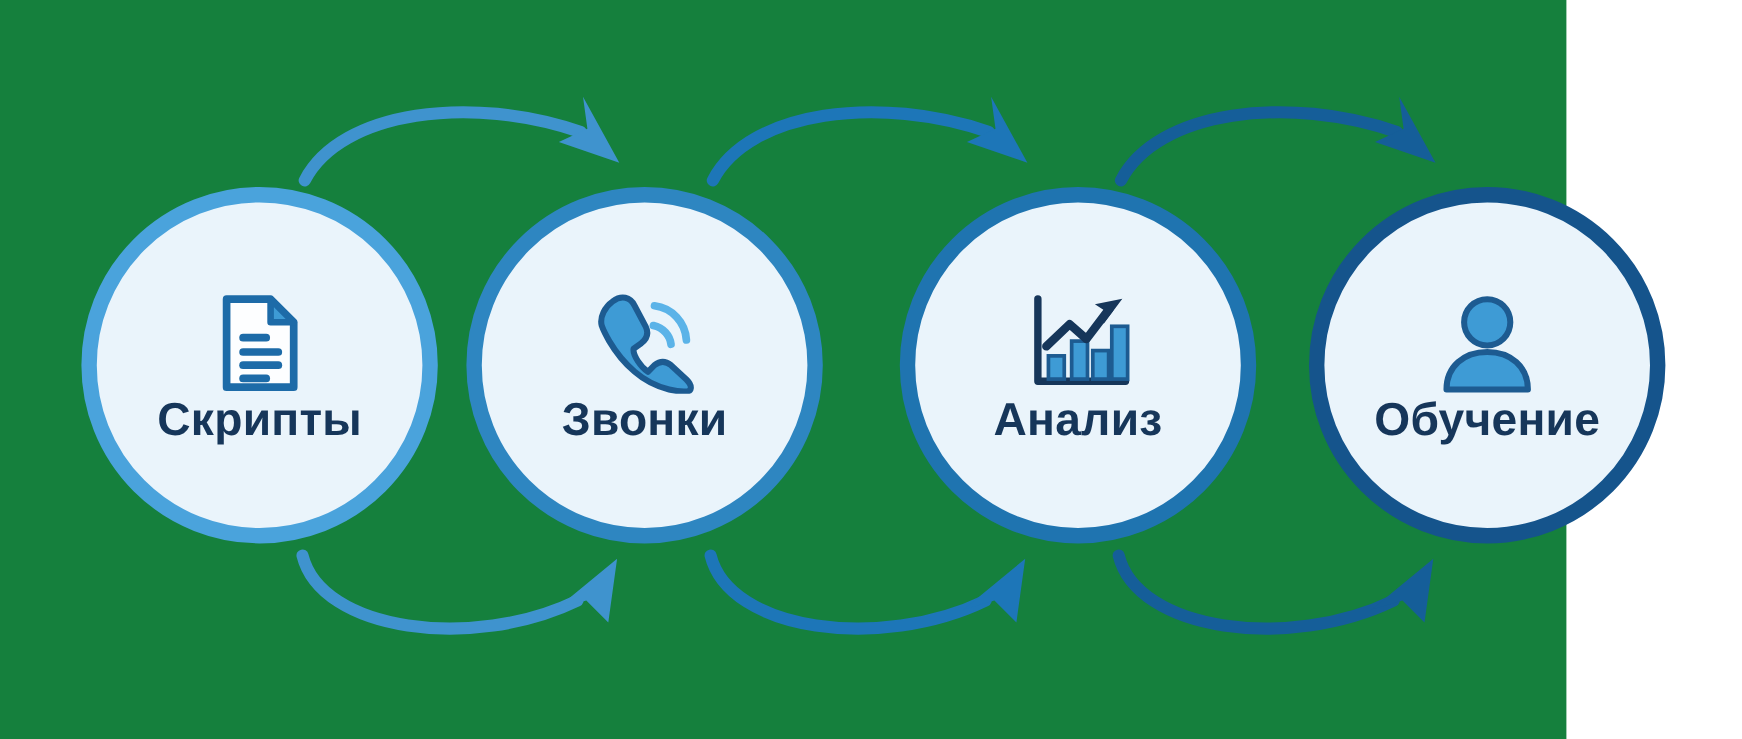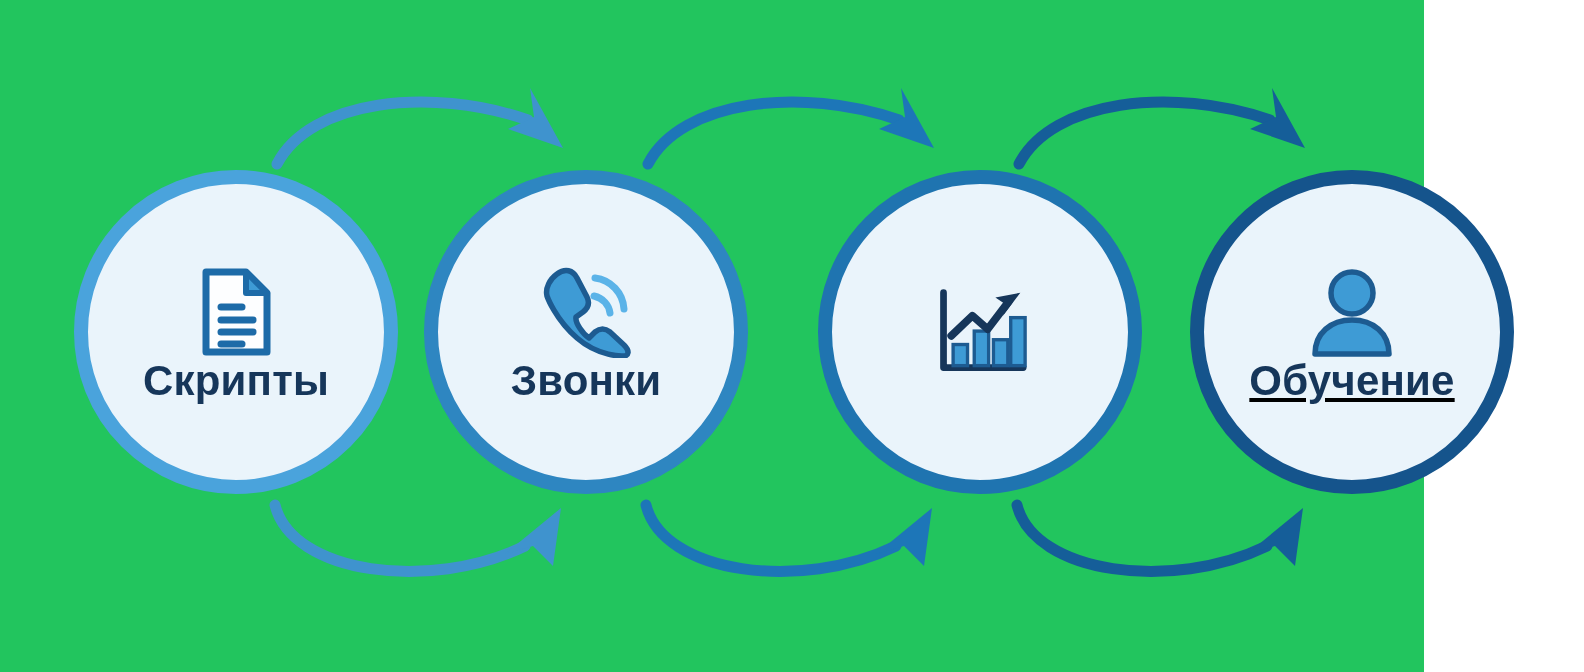--- a/index.html
+++ b/index.html
@@ -11,21 +11,21 @@
   body {
     width: 1584px;
     height: 672px;
     overflow: hidden;
     font-family: "Liberation Sans", "DejaVu Sans", sans-serif;
   }
   #stage {
     position: relative;
     width: 1424px;
     height: 672px;
-    background: #22c55e;
+    background: #15803d;
   }
   #arrow-layer {
     position: absolute;
     left: 0;
     top: 0;
     width: 1584px;
     height: 672px;
   }
   .node {
     position: absolute;
@@ -131,23 +131,24 @@
 
         <rect x="22" y="58" width="15" height="22" fill="#3e9bd5" stroke="#1d5b91" stroke-width="3.5"></rect>
         <rect x="44" y="44" width="15" height="36" fill="#3e9bd5" stroke="#1d5b91" stroke-width="3.5"></rect>
         <rect x="64" y="53" width="15" height="27" fill="#3e9bd5" stroke="#1d5b91" stroke-width="3.5"></rect>
         <rect x="82" y="30" width="15" height="50" fill="#3e9bd5" stroke="#1d5b91" stroke-width="3.5"></rect>
 
         <path d="M 20 49 L 42 28 L 58 42 L 80 13" fill="none" stroke="#16365a" stroke-width="8" stroke-linecap="round" stroke-linejoin="round"></path>
         <path d="M 92 4 L 66 9 L 78 17 L 74 28 Z" fill="#16365a"></path>
       </svg>
     </div>
+    <div class="node-label">Анализ</div>
   </div>
 
-  <div class="node" id="node-4" style="border-color: rgb(21, 84, 140); text-decoration: underline;">
+  <div class="node" id="node-4" style="border-color: rgb(21, 84, 140);">
     <div class="node-icon">
       <svg width="86" height="92" viewBox="0 0 86 92" xmlns="http://www.w3.org/2000/svg">
         <circle cx="43" cy="27" r="21" fill="#3e9bd5" stroke="#1d5b91" stroke-width="5.5"></circle>
         <path d="M 6 88 C 6 67 22 54 43 54 C 64 54 80 67 80 88 Z" fill="#3e9bd5" stroke="#1d5b91" stroke-width="5.5" stroke-linejoin="round"></path>
       </svg>
     </div>
     <div class="node-label">Обучение</div>
   </div>
 
 </div>

